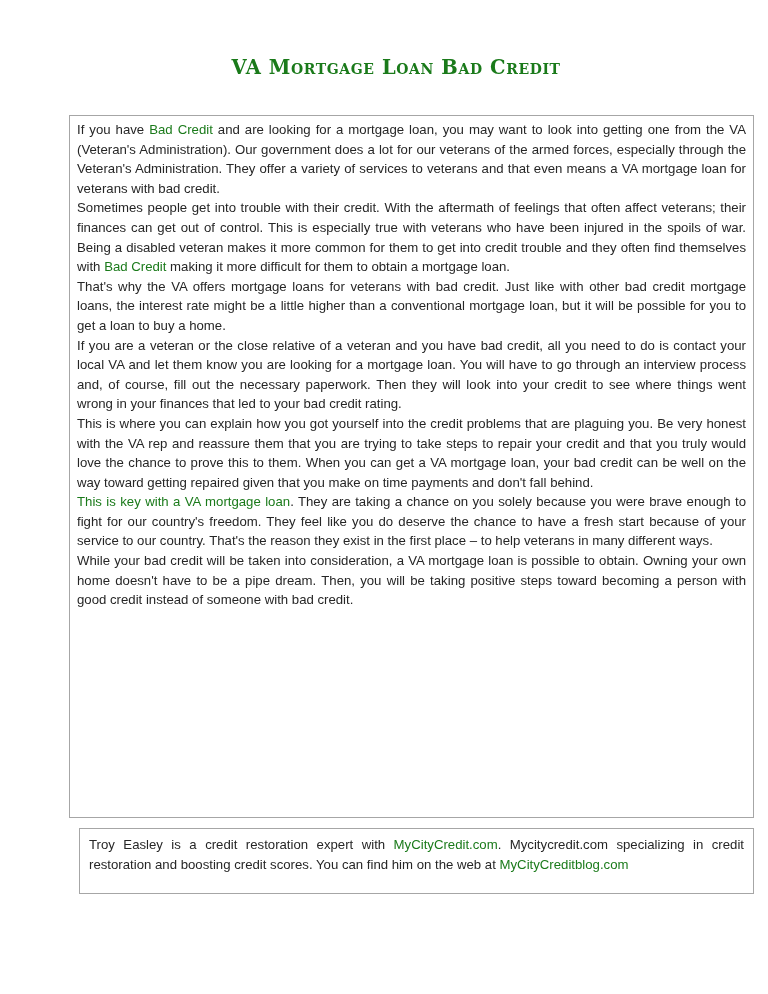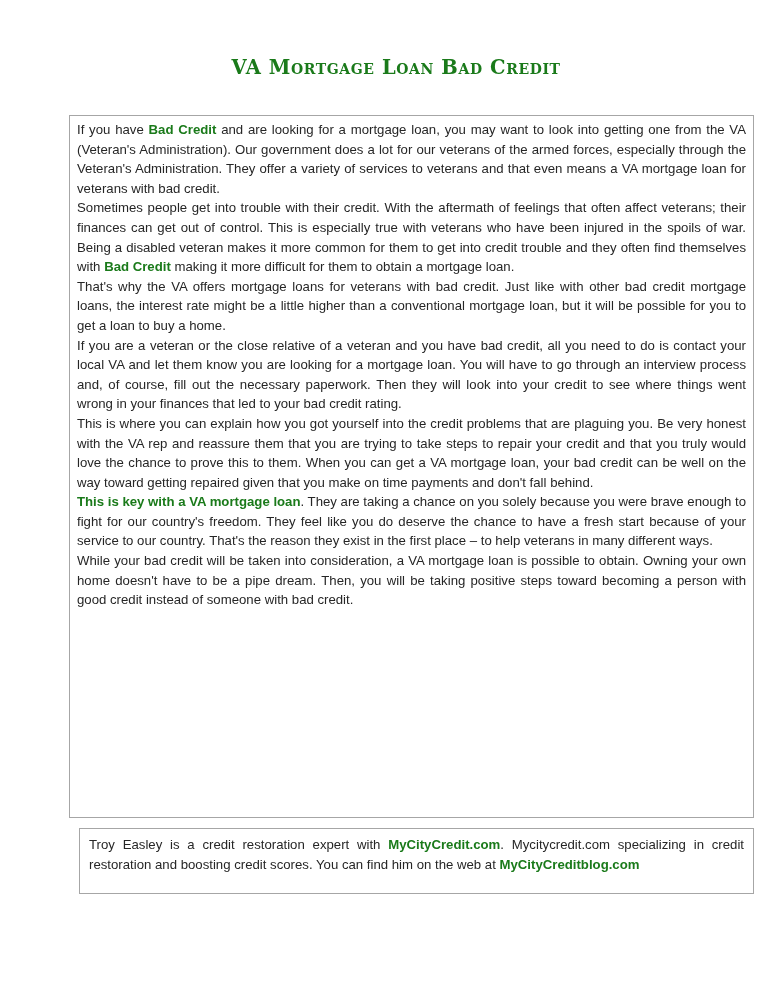--- a/index.html
+++ b/index.html
@@ -63,21 +63,21 @@
     line-height: 19.6px;
     text-align: justify;
     text-justify: inter-word;
     margin: 0;
   }
   .body-text + .body-text {
   }
 
   .hl {
     color: #1a7a1a;
-    font-weight: bold;
+    font-weight: normal;
   }
 
   
   .footer-box {
     position: absolute;
     left: 67px;
     top: 828px;
     width: 675px;
     height: 66px;
     border: 1px solid #a6a6a6;

